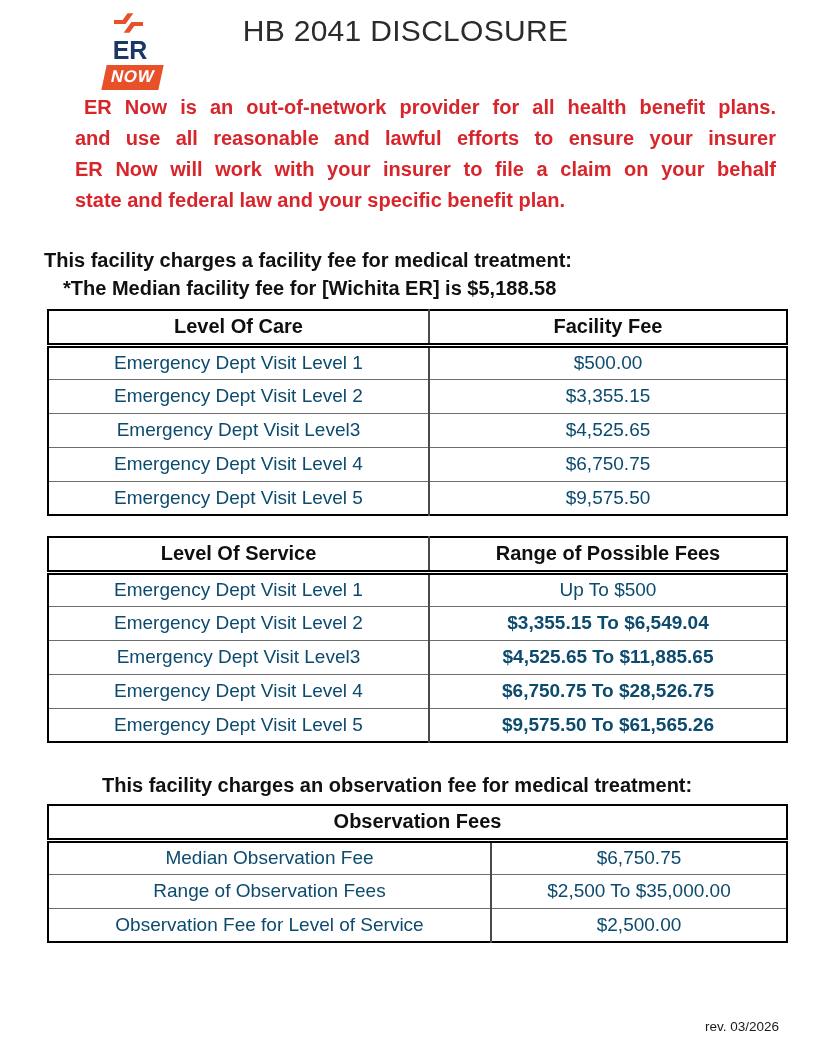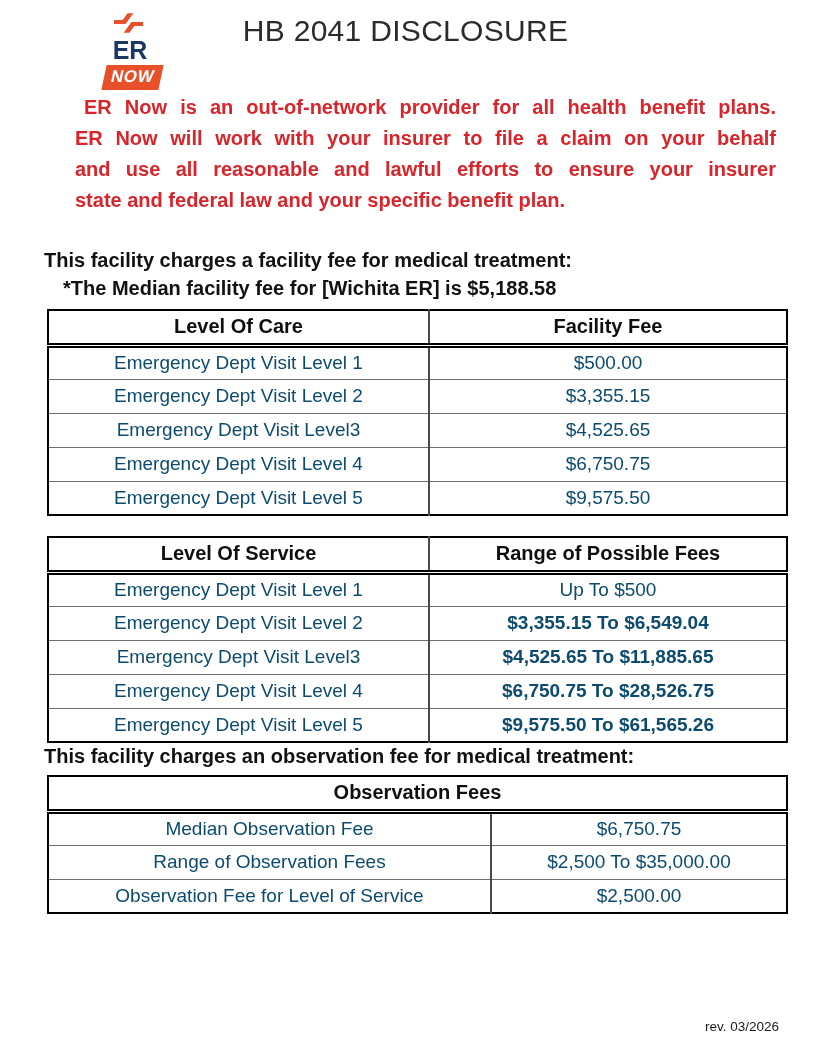--- a/index.html
+++ b/index.html
@@ -35,21 +35,21 @@
     margin: 36px 55px 0 75px;
     font-weight: bold; font-size: 20px; line-height: 31px; color: #d7252b;
   }
   .intro .line.justify { text-align: justify; text-align-last: justify; }
   .intro .line.indent { text-indent: 9px; margin-top: 44px; }
 
   
   .sec-heading { font-size: 20px; font-weight: bold; line-height: 27px; color: #111111; }
   .heading-facility { margin-top: 31px; padding-left: 44px; }
   .subheading-facility { margin-top: 1px; padding-left: 63px; }
-  .heading-observation { padding-left: 44px; }
+  .heading-observation { margin-top: 29px; padding-left: 102px; }
 
   
   .fee-table {
     border-collapse: collapse; table-layout: fixed;
     margin: 7px 12px 0 47px; width: 739px;
     border: 2.5px solid #000000;
     padding-left: 44px;
   }
   .fee-table th, .fee-table td {
     border: 1.5px solid #6e6e6e;
@@ -83,22 +83,22 @@
       <polygon points="32,16 23,16 18,23 12,23 20,12 32,12"></polygon>
     </svg>
     <span class="logo-er">ER</span>
     <span class="logo-now"><span class="now-txt">NOW</span></span>
   </div>
 
   <div class="title">HB 2041 DISCLOSURE</div>
 
   <div class="intro">
     <div class="line justify indent">ER Now is an out-of-network provider for all health benefit plans.</div>
+    <div class="line justify">and use all reasonable and lawful efforts to ensure your insurer</div>
     <div class="line justify">ER Now will work with your insurer to file a claim on your behalf</div>
-    <div class="line justify">and use all reasonable and lawful efforts to ensure your insurer</div>
     <div class="line">state and federal law and your specific benefit plan.</div>
   </div>
 
   <div class="sec-heading heading-facility">This facility charges a facility fee for medical treatment:</div>
   <div class="sec-heading subheading-facility">*The Median facility fee for [Wichita ER] is $5,188.58</div>
 
   <table class="fee-table t12">
     <colgroup>
         <col class="c1">
         <col class="c2">

